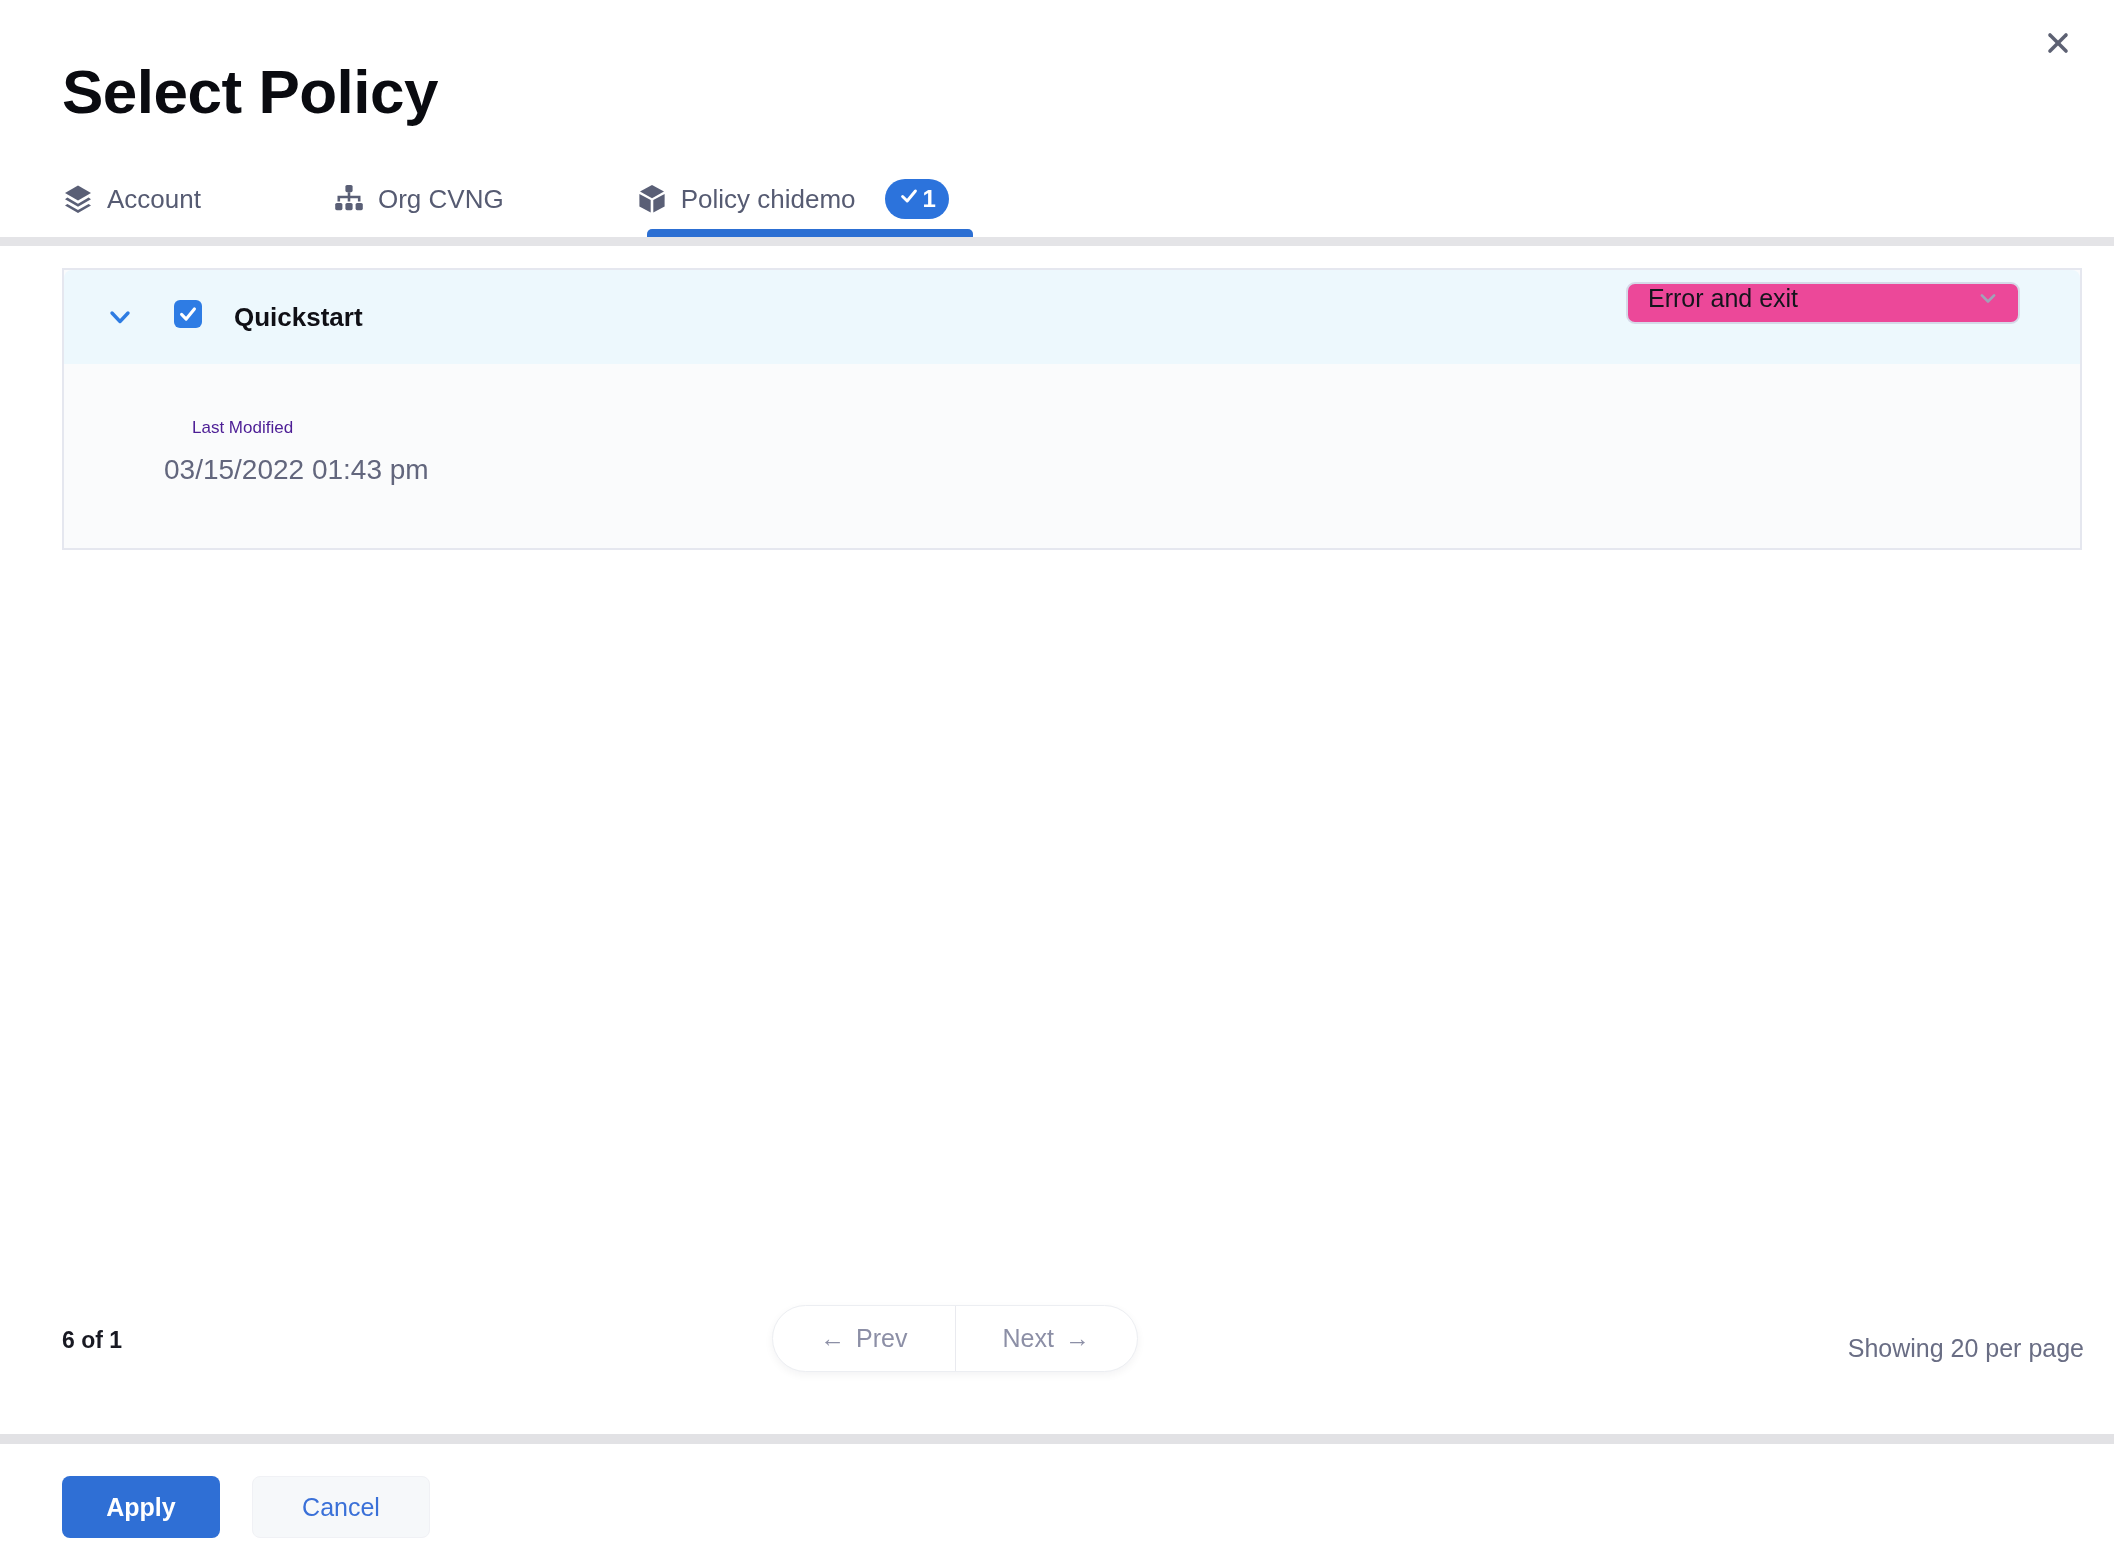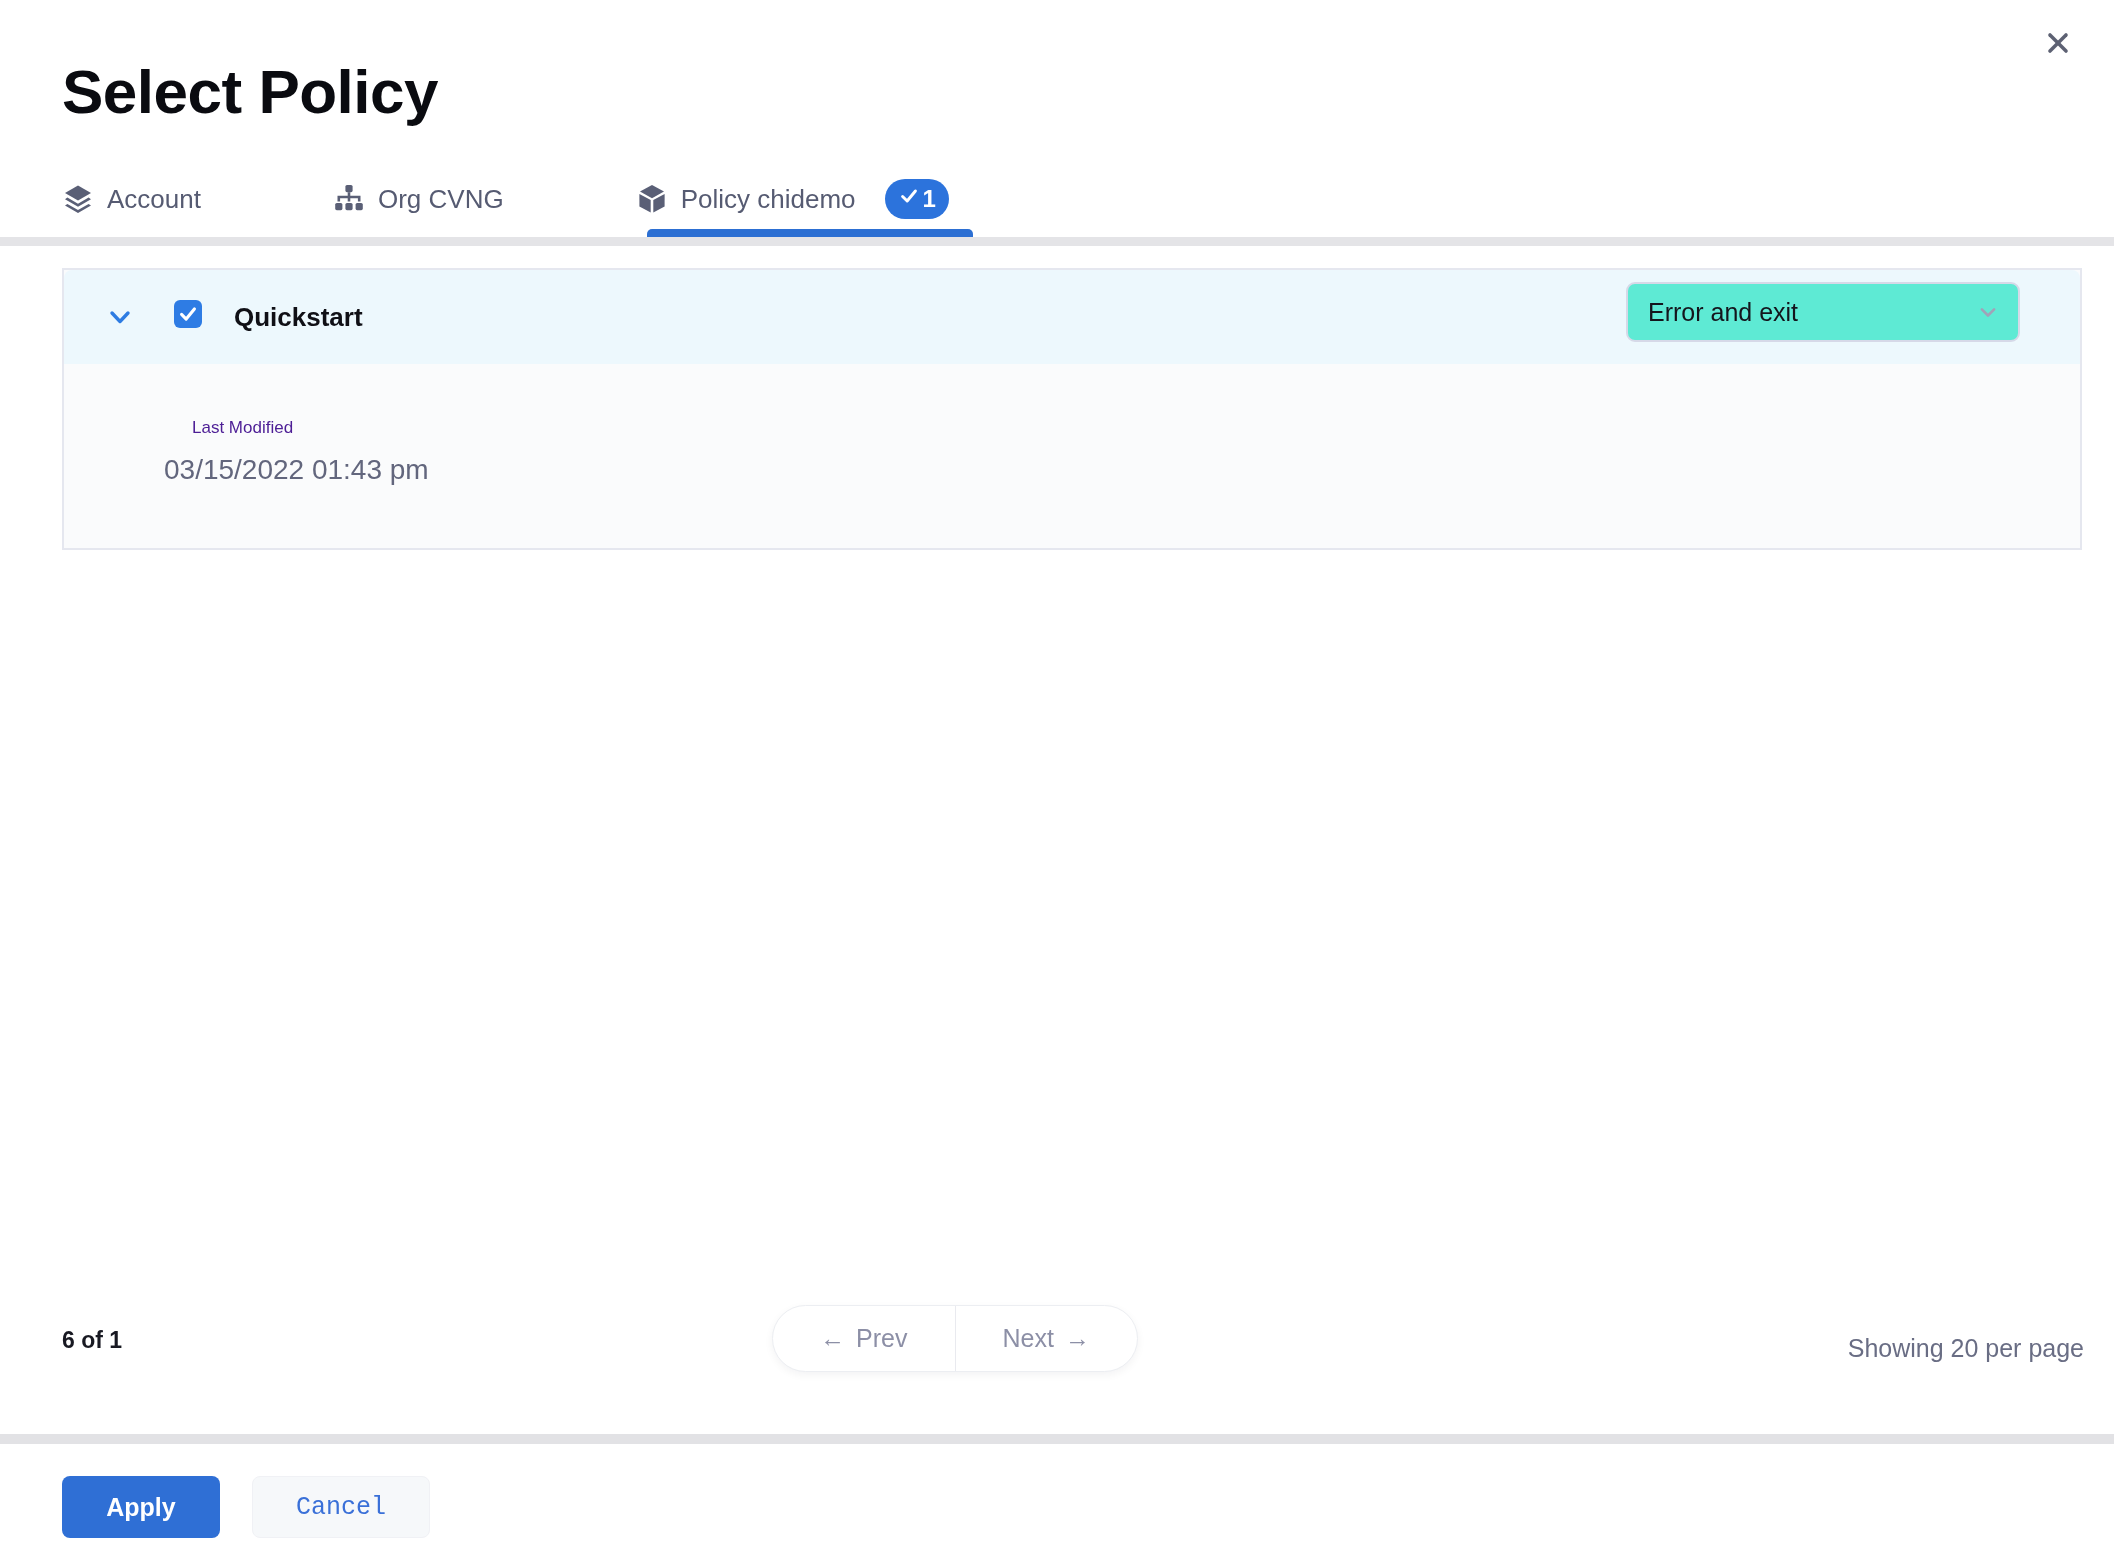--- a/index.html
+++ b/index.html
@@ -20,41 +20,41 @@
   .tabs-divider{position:absolute;left:0;top:237px;width:2114px;height:9px;background:#e4e4e7;}
   
   .card{position:absolute;left:62px;top:268px;width:2020px;height:282px;box-sizing:border-box;
         border:2px solid #e5e7ef;border-radius:0;background:#fafbfc;}
   .card-header{position:relative;height:94px;background:#edf8fd;border-radius:8px 8px 0 0;display:flex;align-items:center;}
   .expander{position:absolute;left:40px;top:31px;width:32px;height:32px;display:flex;cursor:pointer;}
   .checkbox{position:absolute;left:110px;top:30px;width:28px;height:28px;border-radius:6px;background:#2e7ce4;
             display:flex;align-items:center;justify-content:center;cursor:pointer;}
   .policy-name{position:absolute;left:170px;top:0;height:94px;display:flex;align-items:center;
                font-size:26px;font-weight:700;color:#101016;}
-  .select{position:absolute;right:60px;top:12px;width:394px;height:60px;box-sizing:border-box;background:#5eead4;
-          border:2px solid #d6d9e8;border-radius:9px;display:flex;align-items:center;cursor:pointer;}
+  .select{position:absolute;right:60px;top:12px;width:394px;height:42px;box-sizing:border-box;background:#ec4899;
+          border:2px solid #d6d9e8;border-radius:9px;display:flex;align-items:flex-start;cursor:pointer;}
   .select-value{padding-left:20px;font-size:25px;color:#14151c;flex:1;}
   .select-chev{margin-right:16px;display:flex;}
   .card-body{padding:54px 0 0 100px;}
   .detail-label{font-size:17px;color:#4c1d95;margin-left:28px;}
   .detail-value{margin-top:16px;font-size:28px;color:#62667d;}
   
   .page-info{position:absolute;left:62px;top:1327px;font-size:23px;font-weight:600;color:#181922;}
   .pager{position:absolute;left:772px;top:1305px;width:366px;height:67px;background:#ffffff;border:1px solid #eceef2;
          border-radius:34px;box-shadow:0 3px 8px rgba(20,20,40,0.05);display:flex;box-sizing:border-box;}
   .pager-btn{flex:1;display:flex;align-items:center;justify-content:center;gap:11px;font-size:25px;color:#8c8fa6;
              background:transparent;border:0;cursor:pointer;font-family:inherit;}
   .pager-btn.prev{border-right:1px solid #e9eaef;}
   .showing{position:absolute;right:30px;top:1334px;font-size:25px;color:#696d84;}
   
   .footer-divider{position:absolute;left:0;top:1434px;width:2114px;height:10px;background:#e2e2e5;}
   .btn{position:absolute;top:1476px;height:62px;border:0;border-radius:8px;font-size:25px;cursor:pointer;
        display:flex;align-items:center;justify-content:center;font-family:inherit;}
   .btn.apply{left:62px;width:158px;background:#2f6fd5;color:#ffffff;font-weight:600;}
-  .btn.cancel{left:252px;width:178px;background:#f6f8fa;border:1px solid #f0f1f5;color:#3a70d8;font-family:Liberation Mono, monospace;}
+  .btn.cancel{left:252px;width:178px;background:#f6f8fa;border:1px solid #f0f1f5;color:#3a70d8;}
 </style>
 </head>
 <body>
 
 <div class="screen">
 
   <button class="close-btn">
     <span>
       <svg width="40" height="40" viewBox="0 0 40 40">
           <g stroke="#5d6173" stroke-width="3.6" stroke-linecap="round">

